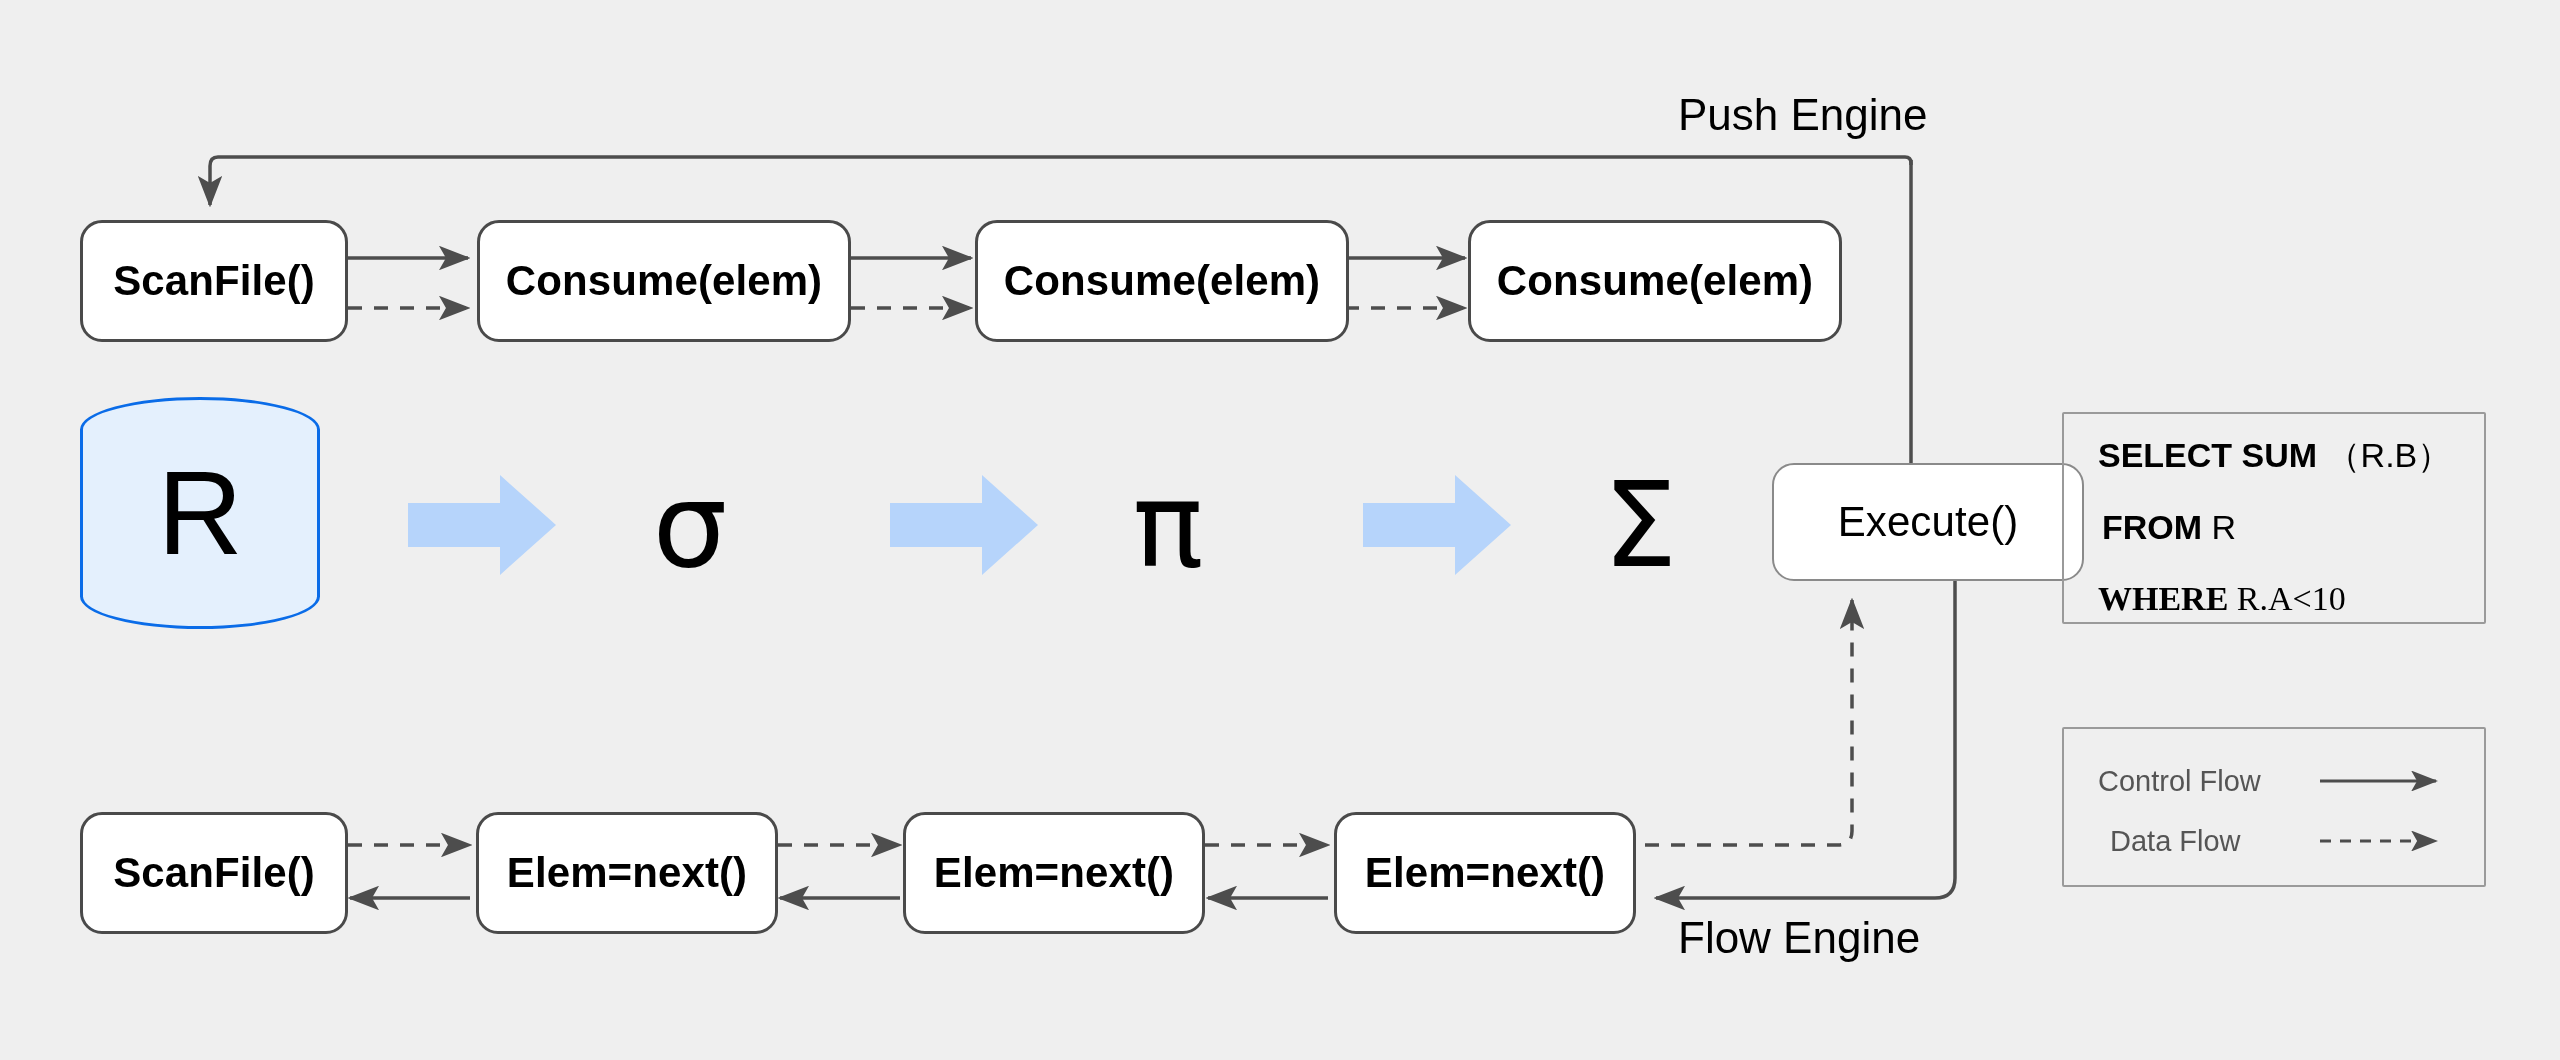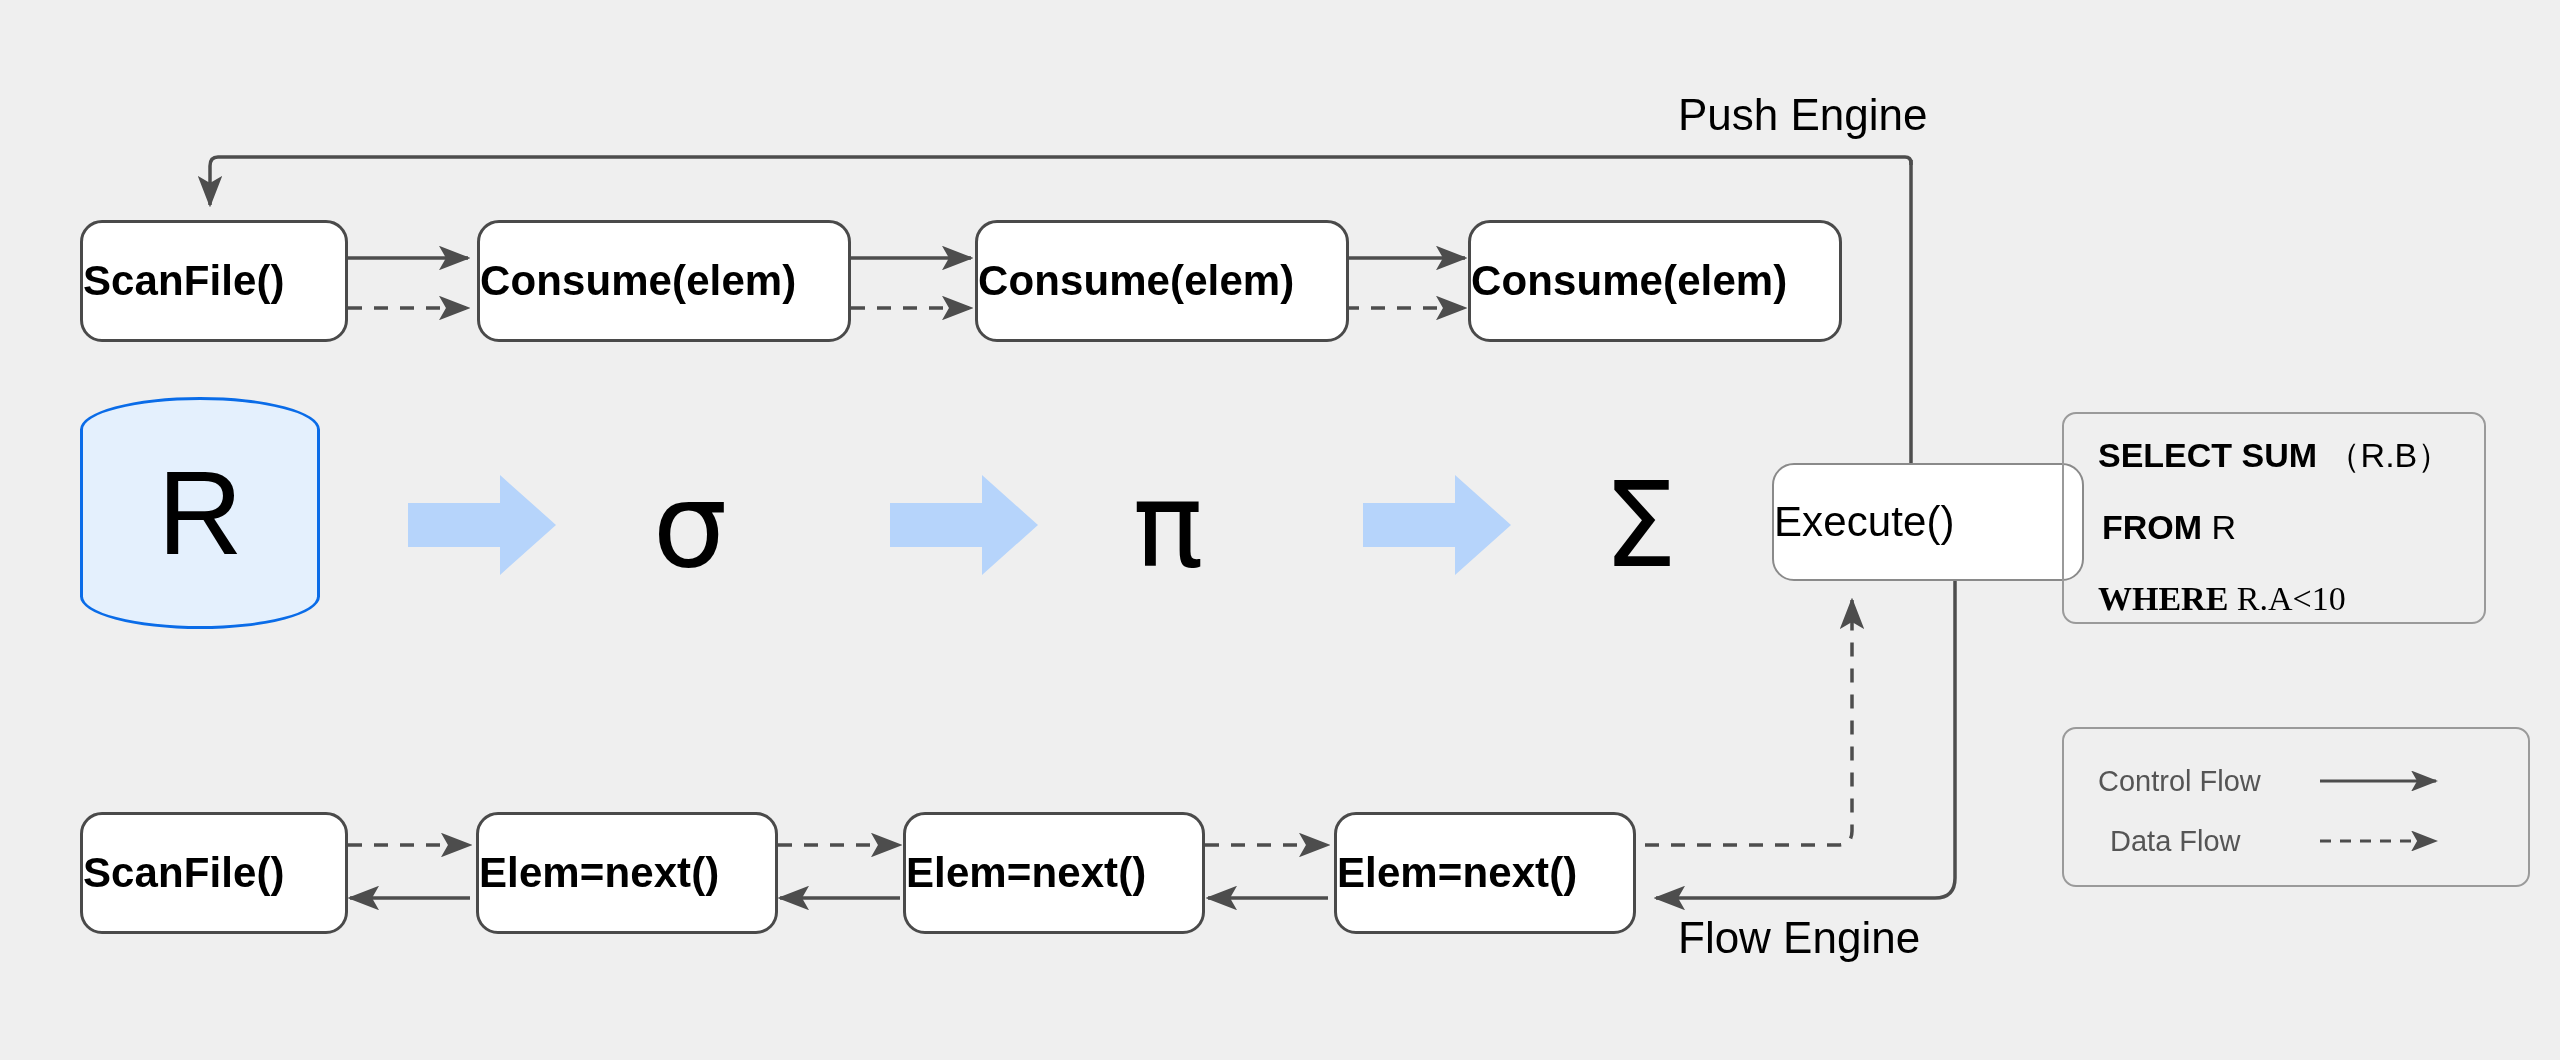--- a/index.html
+++ b/index.html
@@ -22,20 +22,21 @@
     height: 1060px;
     pointer-events: none;
   }
   .node {
     position: absolute;
     background: #ffffff;
     border: 3px solid #4a4a4a;
     border-radius: 22px;
     display: flex;
     align-items: center;
+    justify-content: center;
     box-sizing: border-box;
     color: #000;
     white-space: nowrap;
   }
   .node-label {
     font-size: 42px;
     letter-spacing: 0.1px;
   }
   .node-label .bold { font-weight: bold; }
   .node-label .reg  { font-weight: bold; }
@@ -78,21 +79,21 @@
     font-family: "DejaVu Sans", sans-serif;
   }
 
   
   .fat-arrow { position: absolute; }
 
   
   .panel {
     position: absolute;
     border: 2px solid #9a9a9a;
-    border-radius: 14px;
+    border-radius: 2px;
     background: transparent;
     box-sizing: border-box;
   }
   .sql-line {
     font-size: 34px;
     color: #000;
     white-space: nowrap;
     line-height: 1;
   }
   .sql-kw { font-weight: bold; }
@@ -239,21 +240,21 @@
       <span class="sql-kw">SELECT  SUM</span><span class="sql-op"> （R.B）</span>
     </div>
     <div class="sql-line" style="position:absolute; left:38px; top:96px;">
       <span class="sql-kw">FROM</span><span class="sql-op">  R</span>
     </div>
     <div class="sql-line" style="position:absolute; left:34px; top:168px;font-family:Liberation Serif, serif;">
       <span class="sql-kw">WHERE</span><span class="sql-op">  R.A&lt;10</span>
     </div>
   </div>
 
-  <div class="panel" style="left:2062px; top:727px; width:468px; height:160px;">
+  <div class="panel" style="left:2062px; top:727px; width:424px; height:160px;">
 
     <div class="legend-row" style="left:34px; top:36px;">
       <span class="legend-text">Control Flow</span>
     </div>
     <svg style="position:absolute; left:256px; top:42px;" width="130" height="20" viewBox="0 0 130 20">
       <line x1="0" y1="10" x2="116" y2="10" stroke="#4d4d4d" stroke-width="3" marker-end="url(#arrowhead)"></line>
     </svg>
 
     <div class="legend-row" style="left:34px; top:96px;margin-left:12px;">
       <span class="legend-text">Data Flow</span>

